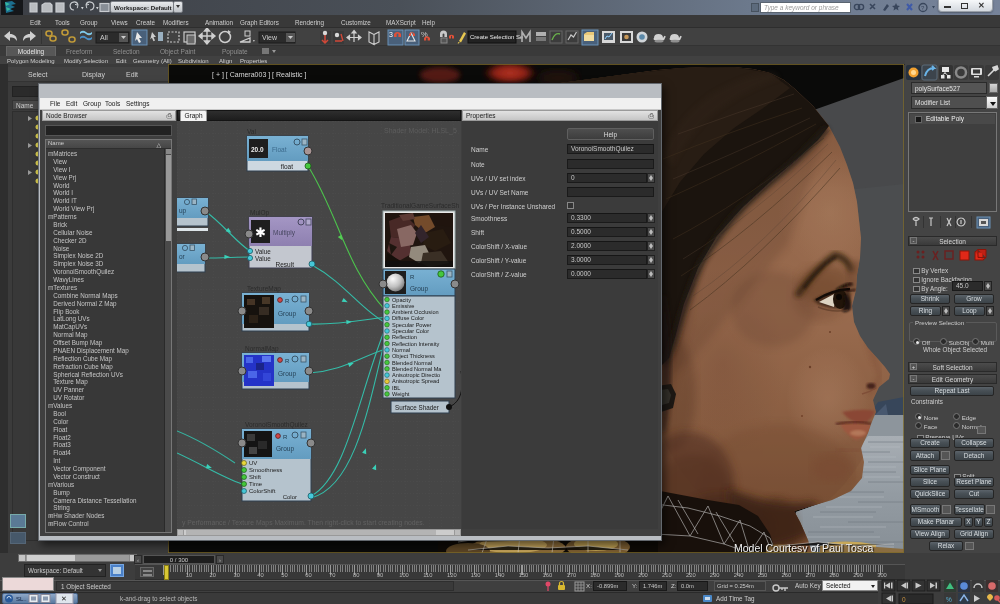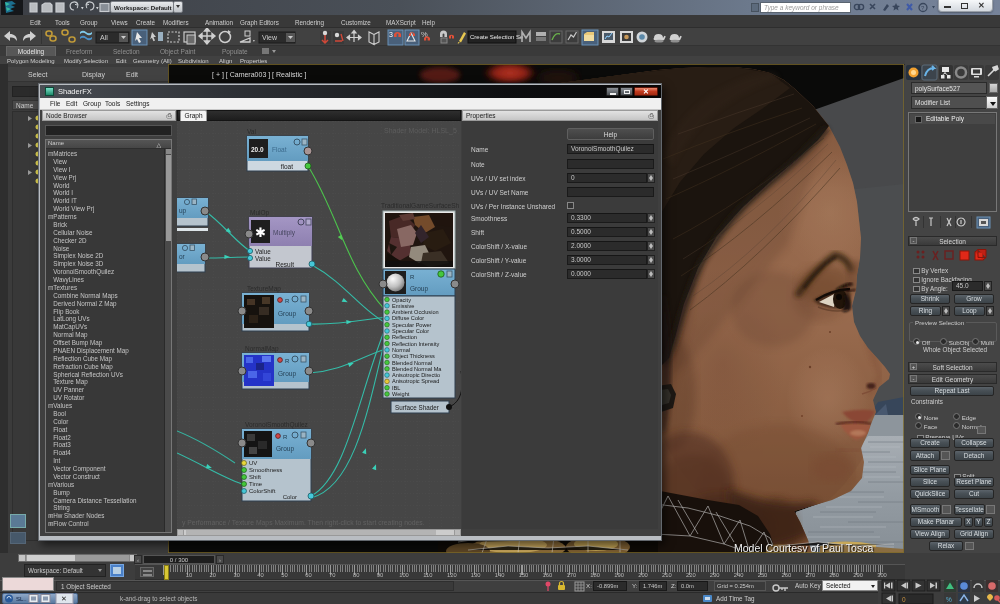--- a/index.html
+++ b/index.html
@@ -476,31 +476,20 @@
 <text x="566" y="487.5" font-size="10.5" fill="#f2f2f2" font-family="Liberation Sans" style="text-shadow:1px 1px 1px #000;">Model Courtesy of Paul Tosca</text>
 
 <text x="44" y="13" font-size="7" fill="#d8d8d8">[ + ] [ Camera003 ] [ Realistic ]</text>
 
 <rect x="0" y="0" width="736" height="489" fill="none" stroke="#7d6a28" stroke-width="1.5"></rect>
 </svg>
 </div>
 
 <div class="abs" id="sfx" style="left:38px;top:83px;width:624px;height:458px;background:#b9bdc2;border:1px solid #63686e;box-shadow:3px 4px 8px rgba(0,0,0,0.55);">
 
- <div class="abs" style="left:1px;top:1px;width:621px;height:13px;background:linear-gradient(90deg,#4a4e54 0%,#2e3136 30%,#0e0f11 75%,#050505 100%);">
-  <div class="abs" style="left:5px;top:2px;width:9px;height:9px;background:linear-gradient(#7ae0c8,#1e8a6a);border:1px solid #0c4a38;"></div>
-  <div class="abs" style="left:18px;top:2px;color:#f0f0f0;font-size:7.5px;">ShaderFX</div>
-  <div class="abs" style="left:566px;top:2px;width:13px;height:9px;background:linear-gradient(#8a8f95,#4a4e53);border:1px solid #222;border-radius:1px;">
-          <div class="abs" style="left:3px;top:5px;width:6px;height:1.5px;background:#eee;"></div>
-        </div>
-  <div class="abs" style="left:580px;top:2px;width:13px;height:9px;background:linear-gradient(#8a8f95,#4a4e53);border:1px solid #222;border-radius:1px;">
-          <div class="abs" style="left:3px;top:2px;width:6px;height:4px;border:1px solid #eee;"></div>
-        </div>
-  <div class="abs" style="left:594px;top:2px;width:24px;height:9px;background:linear-gradient(#e88a70,#c23a1e 50%,#a02a12);border:1px solid #5a1408;border-radius:1px;color:#fff;font-size:7px;line-height:8px;text-align:center;font-weight:bold;">✕</div>
- </div>
 
  <div class="abs" style="left:1px;top:14px;width:621px;height:12px;background:#f0f0f0;border-bottom:1px solid #c8c8c8;">
   <span class="abs" style="left:10px;top:2px;font-size:6.5px;color:#1a1a1a;">File</span>
   <span class="abs" style="left:26px;top:2px;font-size:6.5px;color:#1a1a1a;">Edit</span>
   <span class="abs" style="left:43px;top:2px;font-size:6.5px;color:#1a1a1a;">Group</span>
   <span class="abs" style="left:65px;top:2px;font-size:6.5px;color:#1a1a1a;">Tools</span>
   <span class="abs" style="left:86px;top:2px;font-size:6.5px;color:#1a1a1a;">Settings</span>
  </div>
 
  <div class="abs" style="left:1px;top:26px;width:621px;height:426px;background:#3f3f3f;"></div>

